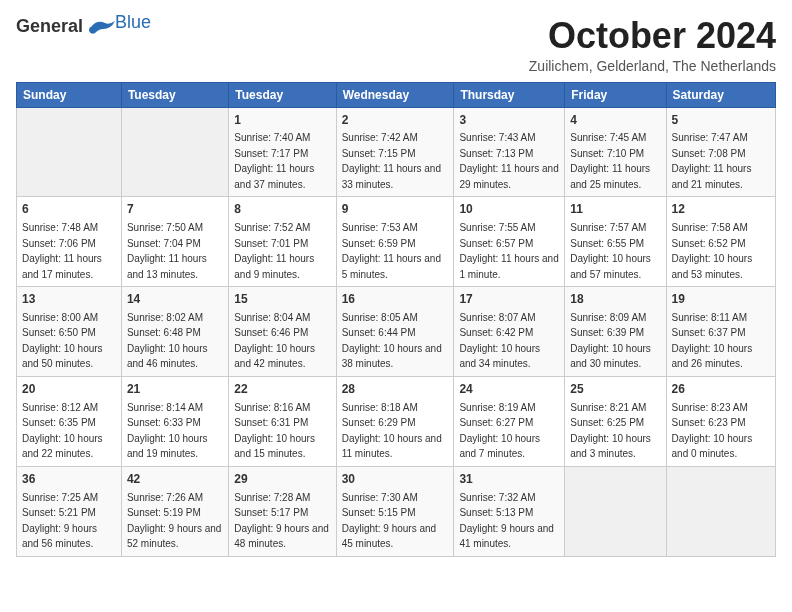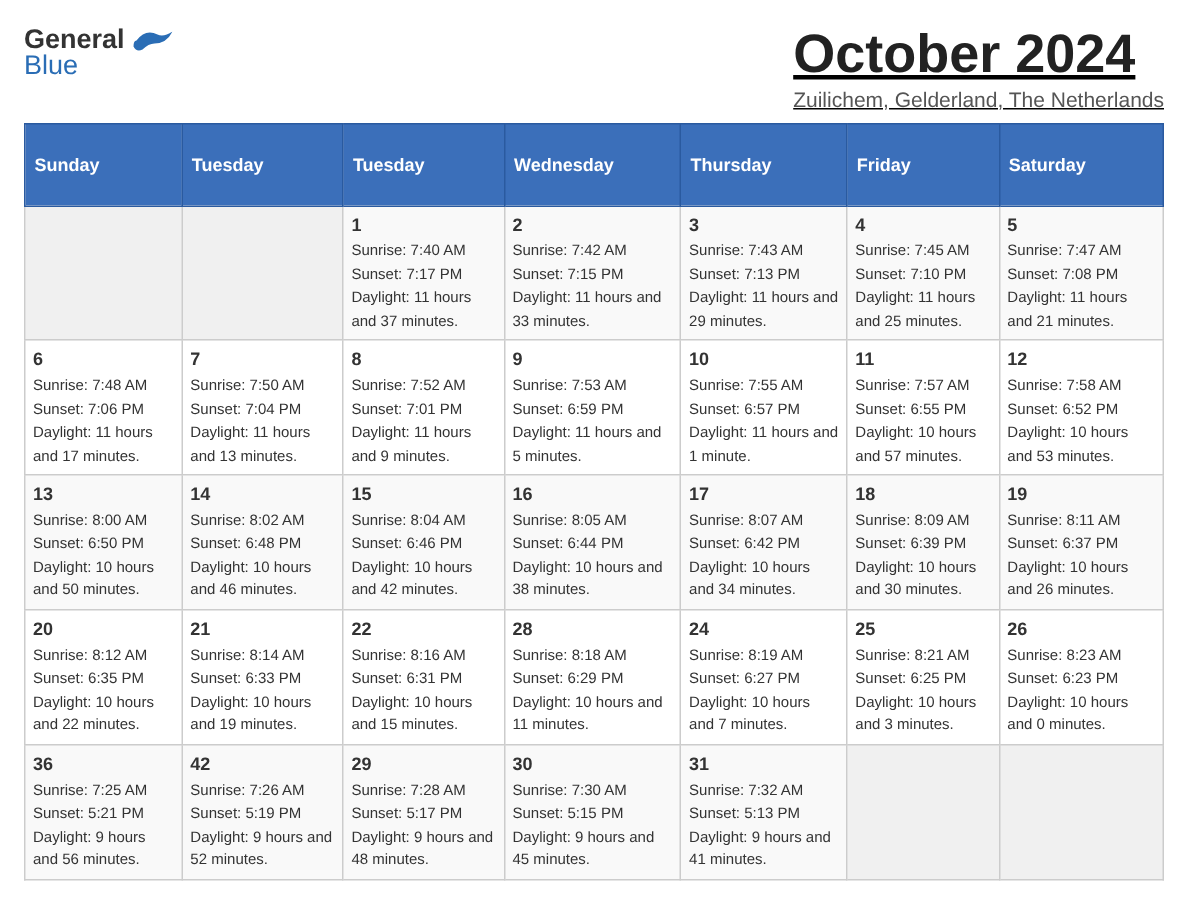--- a/index.html
+++ b/index.html
@@ -11,35 +11,34 @@
       padding: 16px;
     }
     .header {
       display: flex;
       justify-content: space-between;
       align-items: flex-start;
       margin-bottom: 8px;
     }
     .logo {
       display: flex;
-      flex-direction: column;
+      flex-direction: row;
       align-items: flex-start;
     }
     .logo-bird {
       width: 28px;
       height: 20px;
       margin-left: 4px;
     }
     .logo-row {
       display: flex;
       align-items: center;
     }
     .title-section {
-      text-align: left;
-      text-decoration: underline;
+      text-align: right;
     }
     .month-title {
       font-size: 36px;
       font-weight: bold;
       color: #222;
       line-height: 1.1;
     }
     .location {
       font-size: 14px;
       color: #555;
@@ -47,21 +46,21 @@
     }
     table {
       width: 100%;
       border-collapse: collapse;
       font-size: 11px;
     }
     thead tr th {
       background-color: #3b6fba;
       color: #fff;
       text-align: left;
-      padding: 20px 6px;
+      padding: 5px 6px;
       font-size: 12px;
       font-weight: bold;
       border: 1px solid #2a5a9f;
     }
     tbody tr td {
       border: 1px solid #ccc;
       vertical-align: top;
       padding: 4px 5px;
       min-height: 70px;
       height: 80px;

